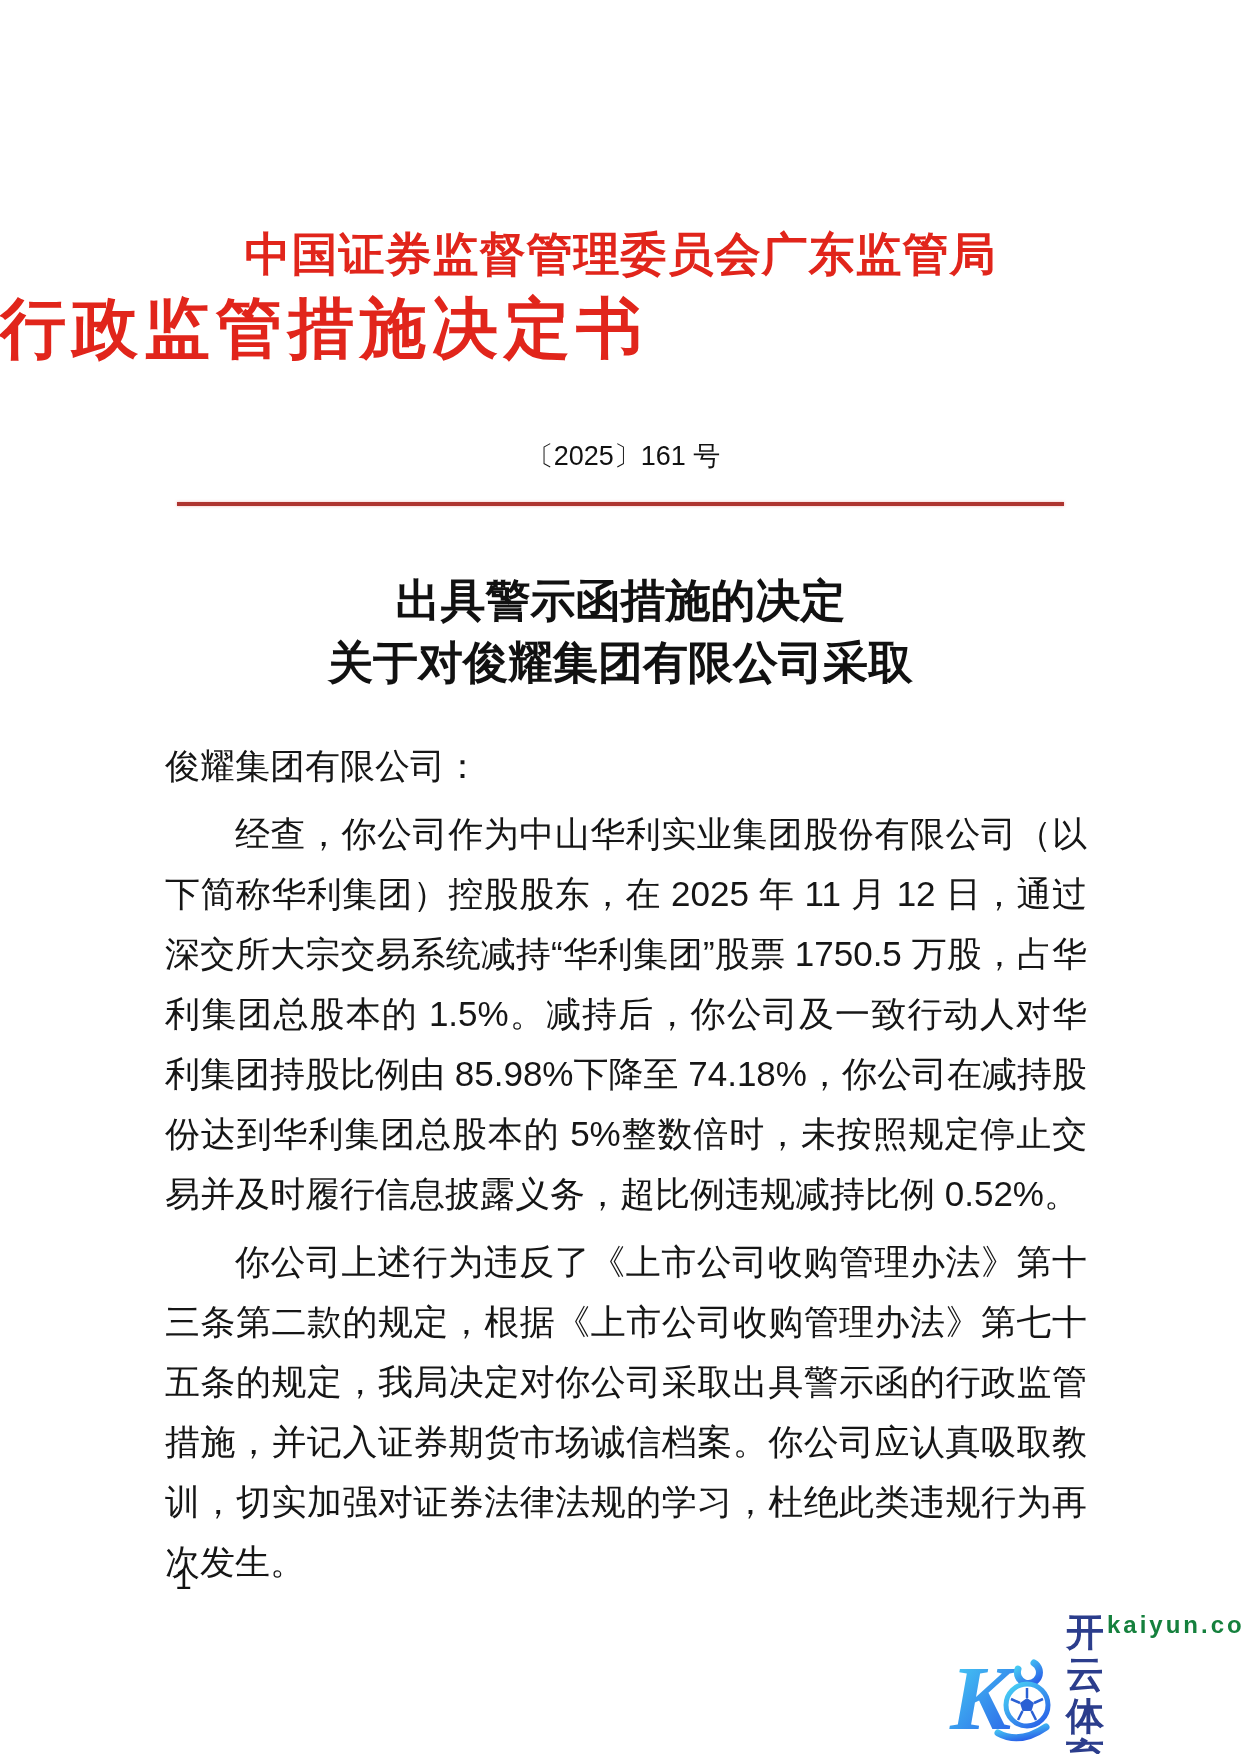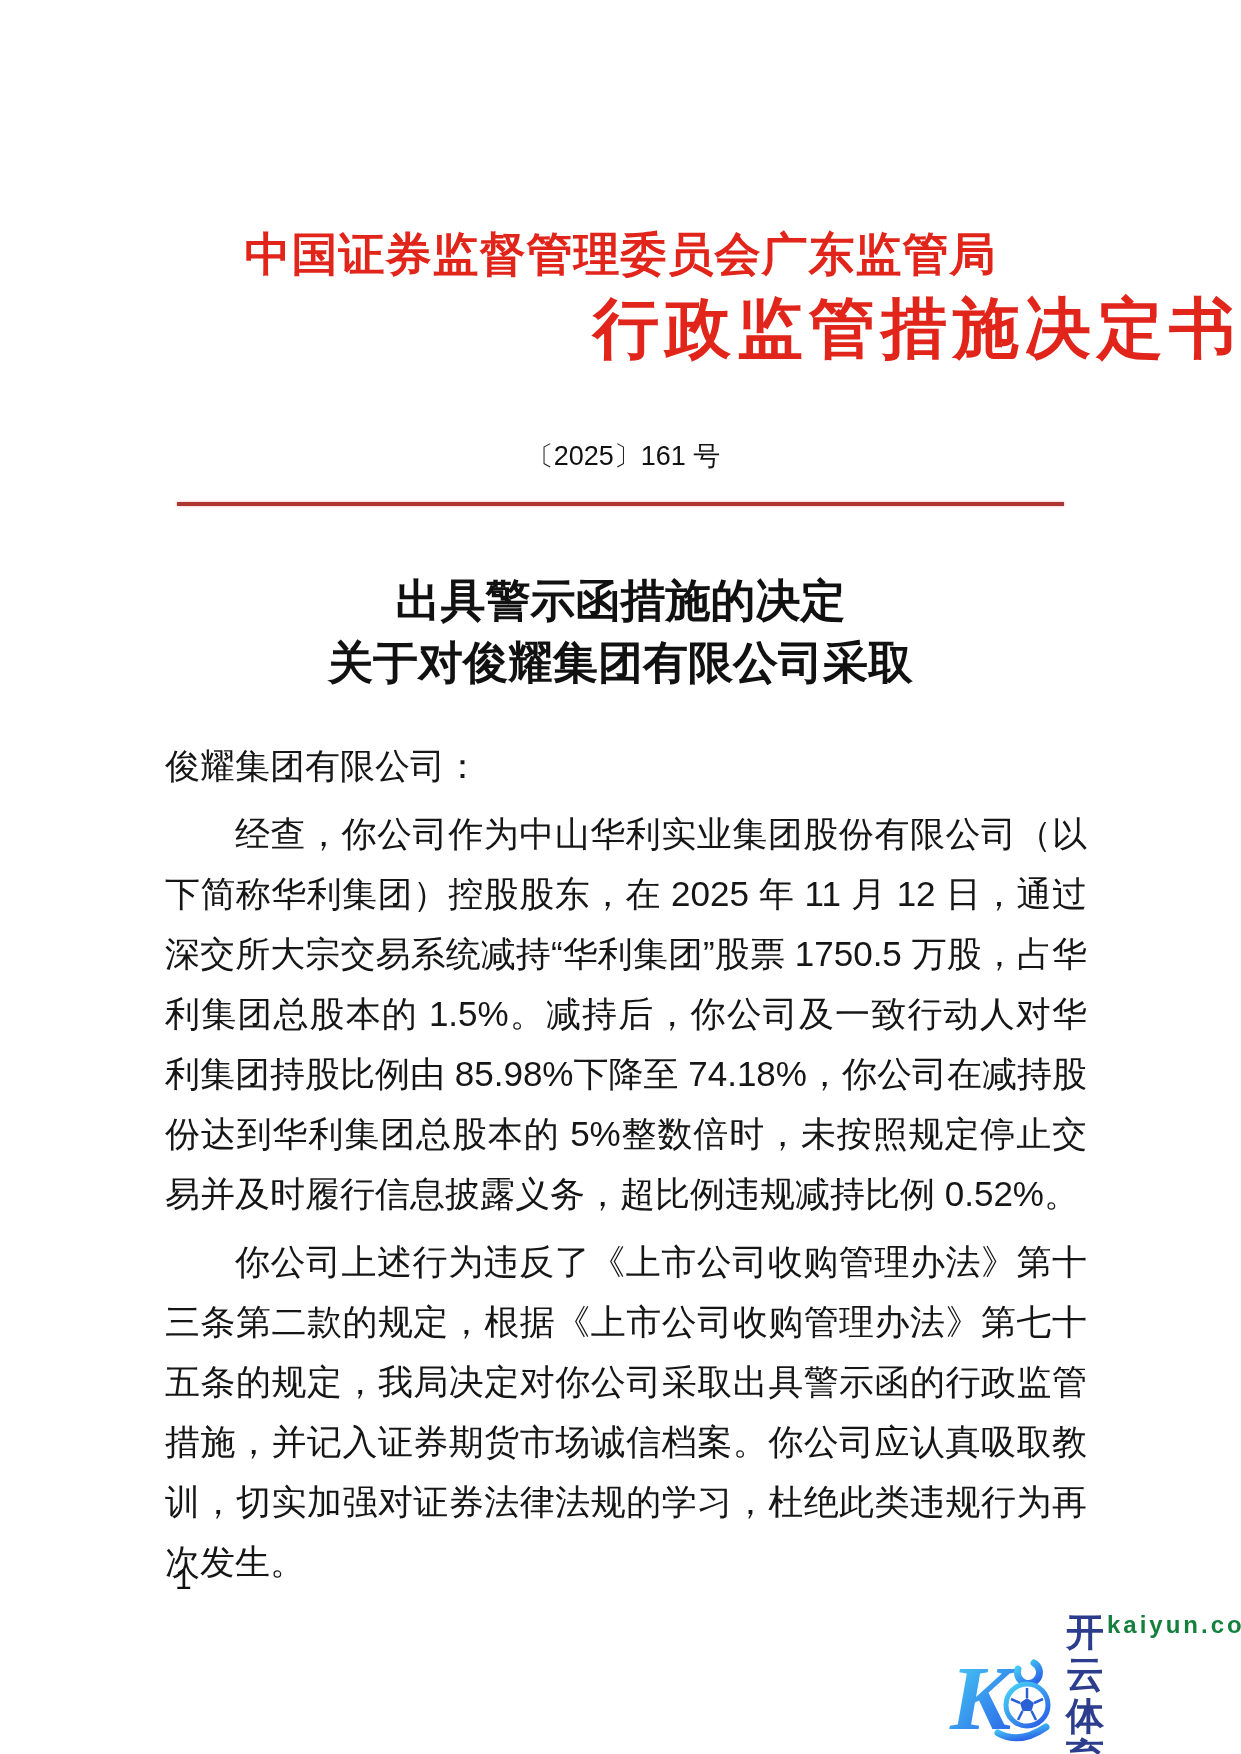--- a/index.html
+++ b/index.html
@@ -25,21 +25,21 @@
     font-size: 46px;
     font-weight: bold;
     color: #e1251b;
     letter-spacing: 1px;
   }
   .header-doctype {
     position: absolute;
     top: 284px;
     left: 0;
     width: 100%;
-    text-align: right;
+    text-align: left;
     font-size: 66px;
     font-weight: bold;
     color: #e1251b;
     letter-spacing: 6px;
   }
   .doc-number {
     position: absolute;
     top: 438px;
     left: 3px;
     width: 100%;

